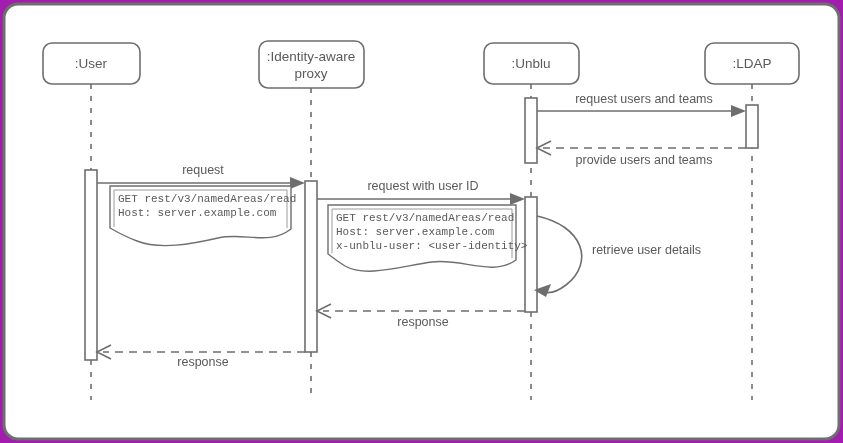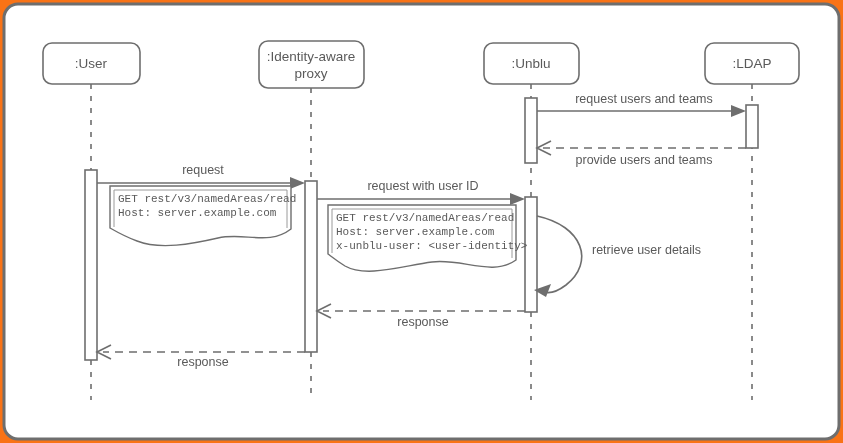--- a/index.html
+++ b/index.html
@@ -7,21 +7,21 @@
     padding: 0;
     background: #ffffff;
   }
   body {
     font-family: "Liberation Sans", sans-serif;
   }
   #canvas {
     position: relative;
     width: 843px;
     height: 443px;
-    background: #f97316;
+    background: #a21caf;
     overflow: hidden;
   }
   #diagram-svg {
     position: absolute;
     left: 0;
     top: 0;
   }
   .frame-rect {
     fill: #ffffff;
     stroke: #6e6e6e;

